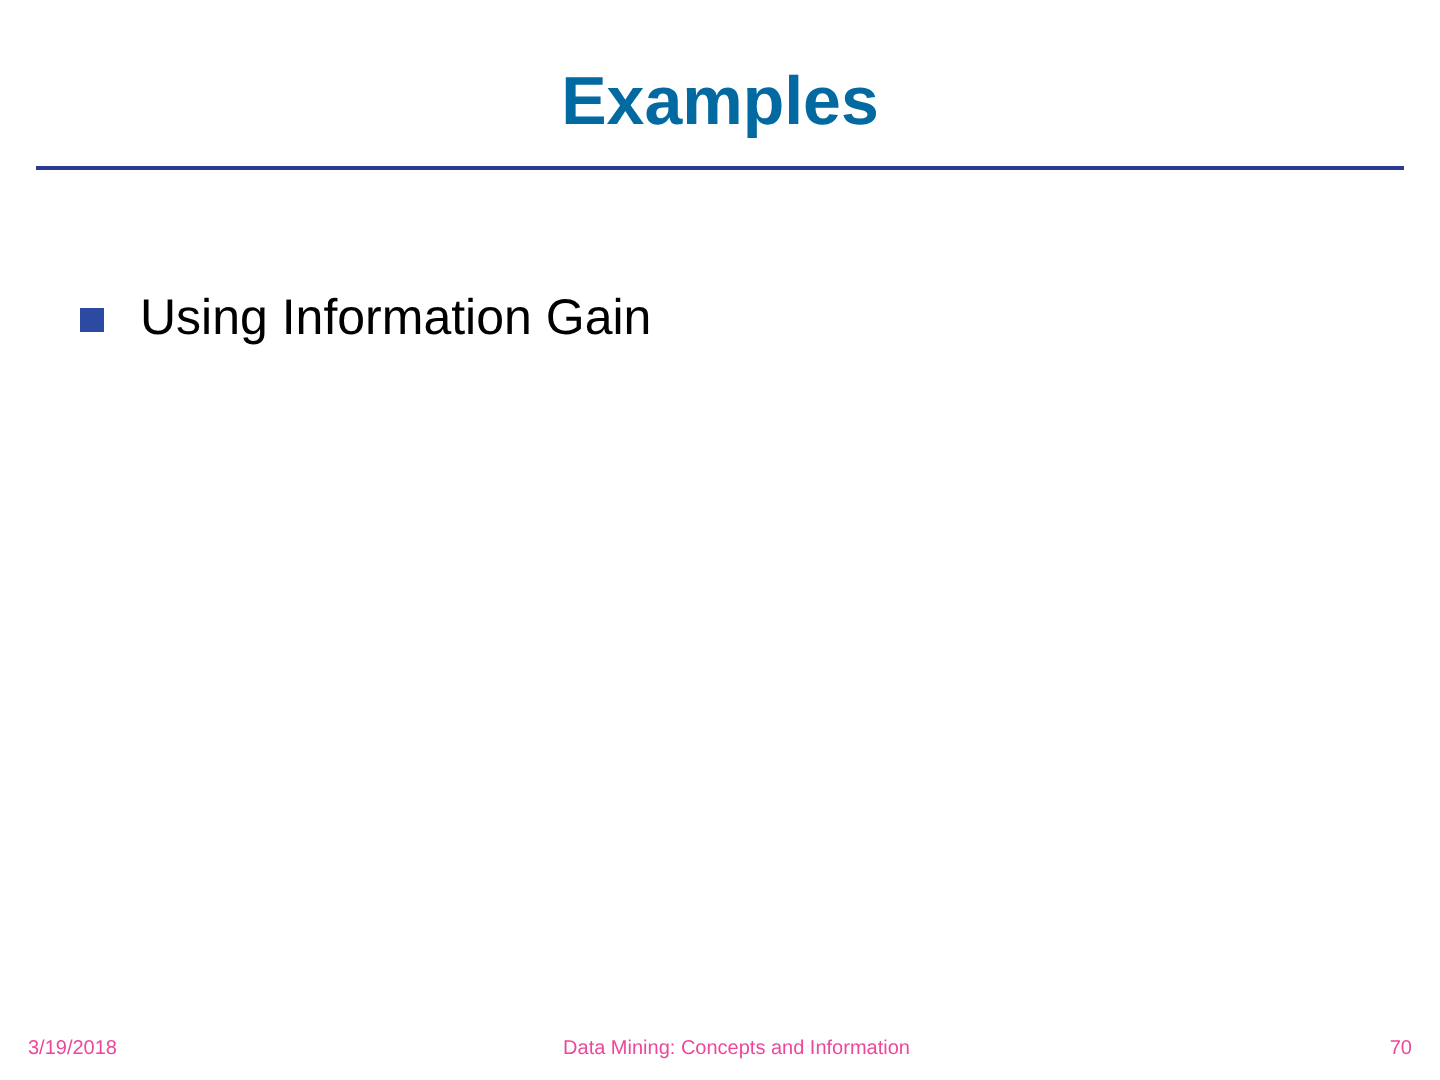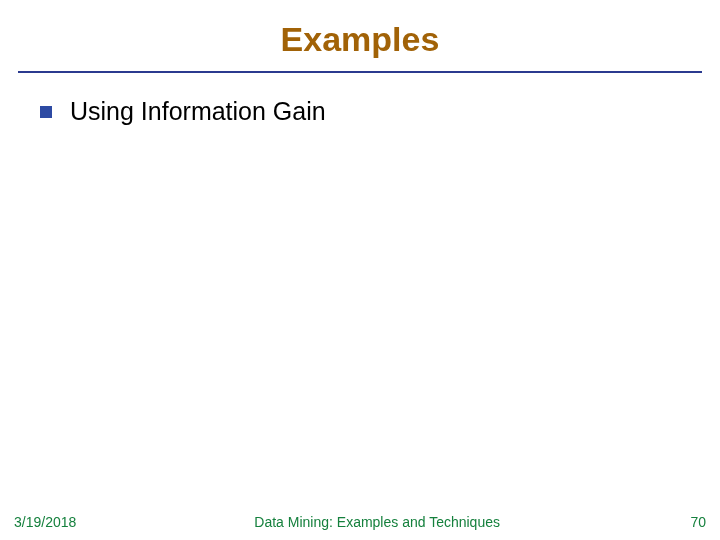--- a/index.html
+++ b/index.html
@@ -14,32 +14,33 @@
   }
   .slide {
     width: 720px;
     height: 540px;
     position: relative;
     box-sizing: border-box;
   }
   .title {
     text-align: center;
     font-weight: bold;
-    color: #a16207;
+    color: #0369a1;
     font-size: 34px;
-    padding-top: 20px;
+    padding-top: 32px;
     font-family: Verdana, Arial, sans-serif;
   }
   .rule {
     margin: 12px 18px 0 18px;
     border: none;
     border-top: 2px solid #2b3a8f;
   }
   .body {
-    padding: 24px 30px 0 40px;
+    padding: 12px 30px 0 40px;
+    margin-top: 48px;
   }
   .bullet-row {
     display: flex;
     align-items: center;
     gap: 18px;
   }
   .bullet-square {
     width: 12px;
     height: 12px;
     background: #2d4aa3;
@@ -53,22 +54,22 @@
   .footer {
     position: absolute;
     bottom: 10px;
     left: 0;
     width: 100%;
     box-sizing: border-box;
     padding: 0 14px;
     display: flex;
     align-items: flex-start;
     justify-content: space-between;
-    font-size: 14px;
-    color: #15803d;
+    font-size: 10px;
+    color: #ec4899;
     font-family: Arial, sans-serif;
   }
   .footer-date { text-align: left; }
   .footer-center { text-align: center; flex: 1; }
   .footer-page { text-align: right; min-width: 28px; }
 </style>
 </head>
 <body>
 
 <div class="slide">
@@ -79,17 +80,17 @@
 
   <div class="body">
     <div class="bullet-row">
       <div class="bullet-square"></div>
       <div class="bullet-text">Using Information Gain</div>
     </div>
   </div>
 
   <div class="footer">
     <div class="footer-date">3/19/2018</div>
-    <div class="footer-center">Data Mining: Examples and Techniques</div>
+    <div class="footer-center">Data Mining: Concepts and Information</div>
     <div class="footer-page">70</div>
   </div>
 
 </div>
 
 </body></html>

